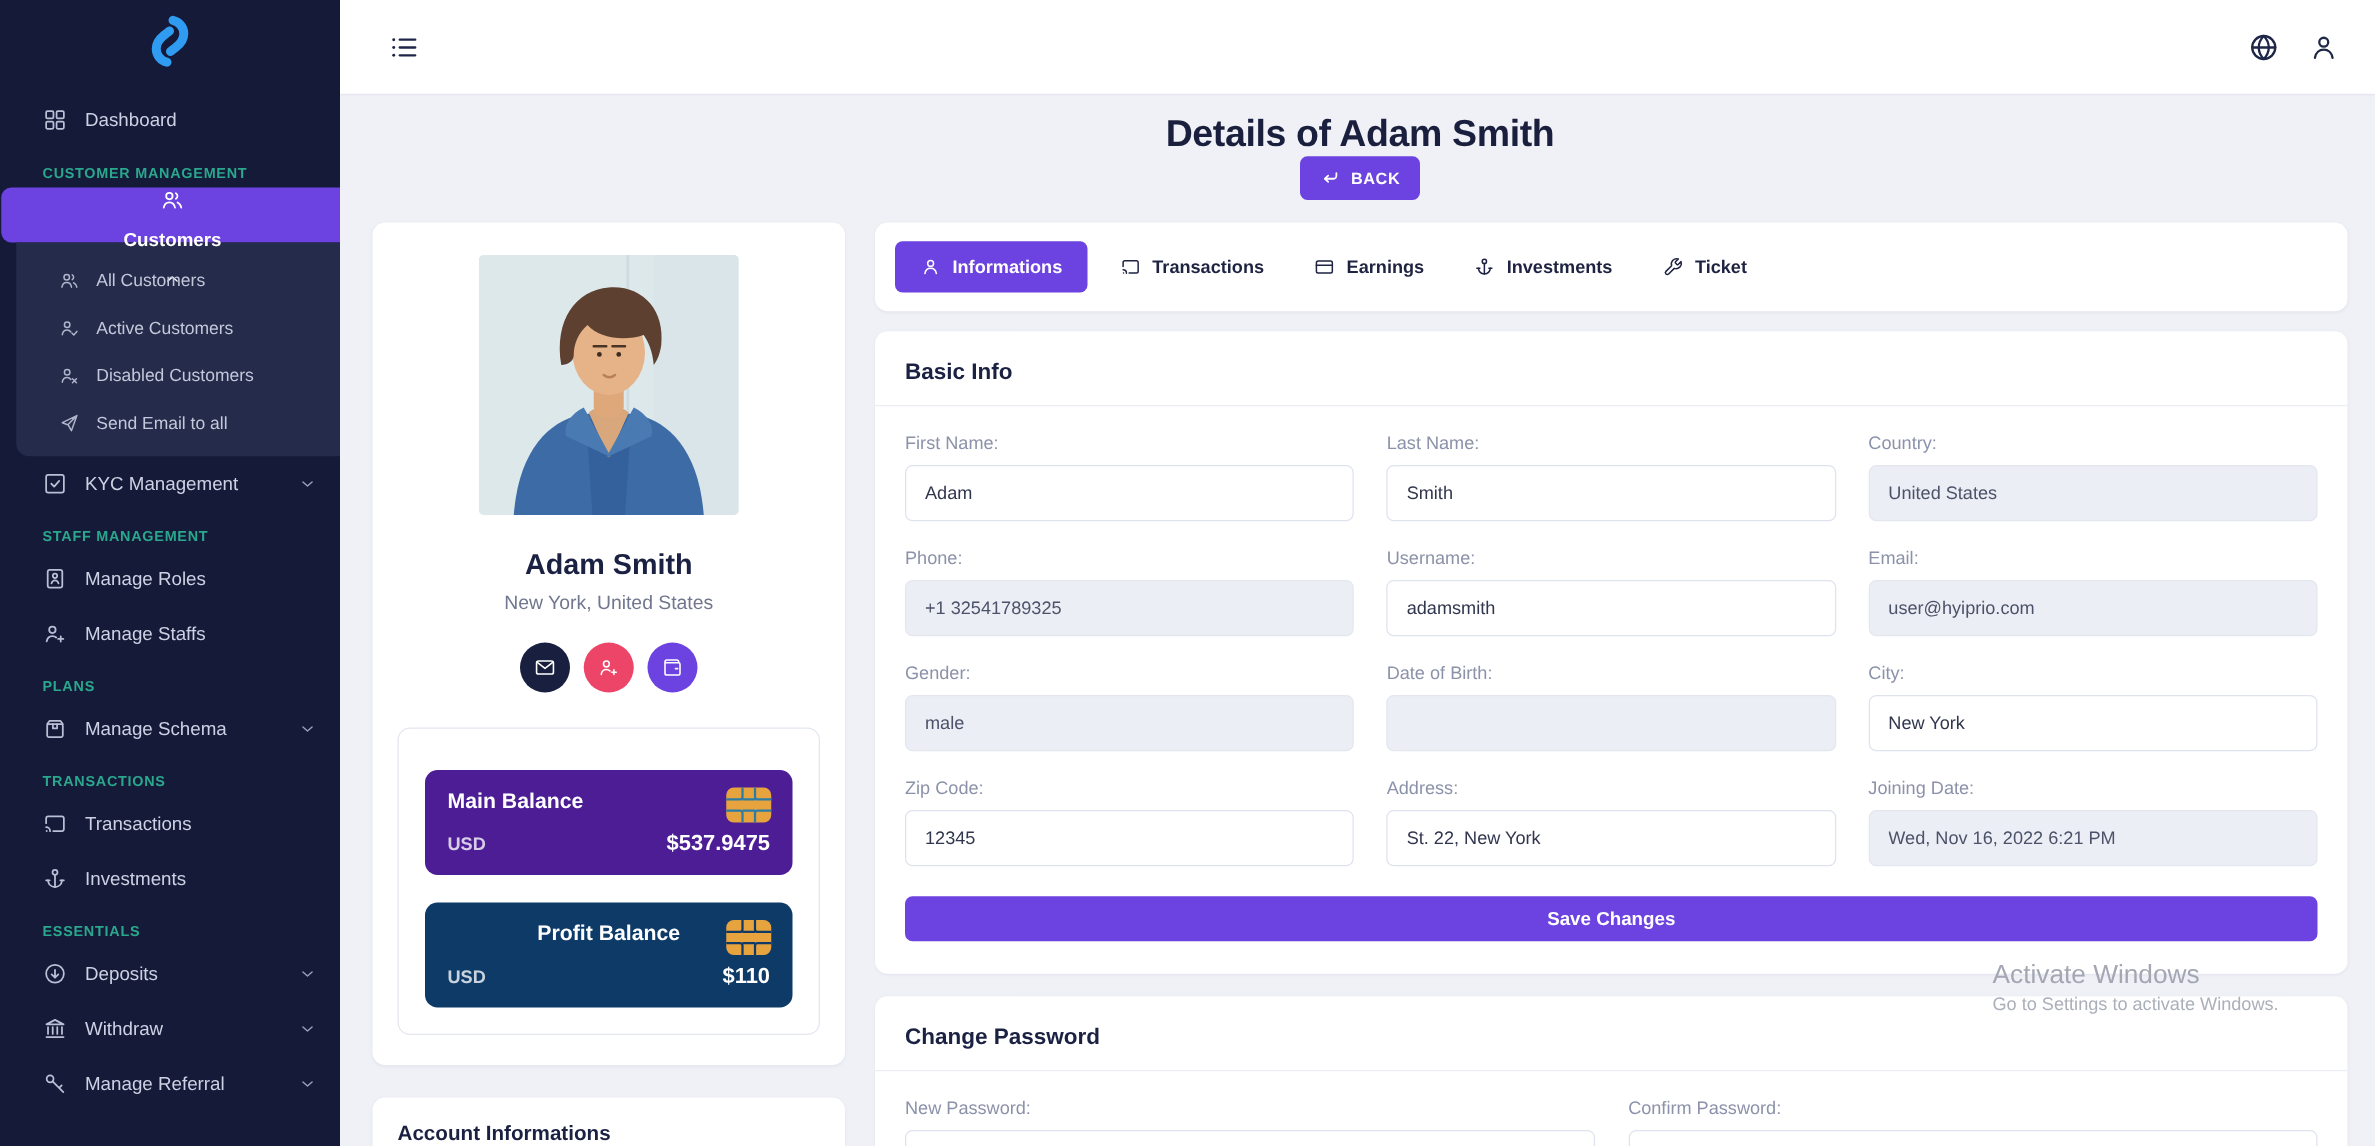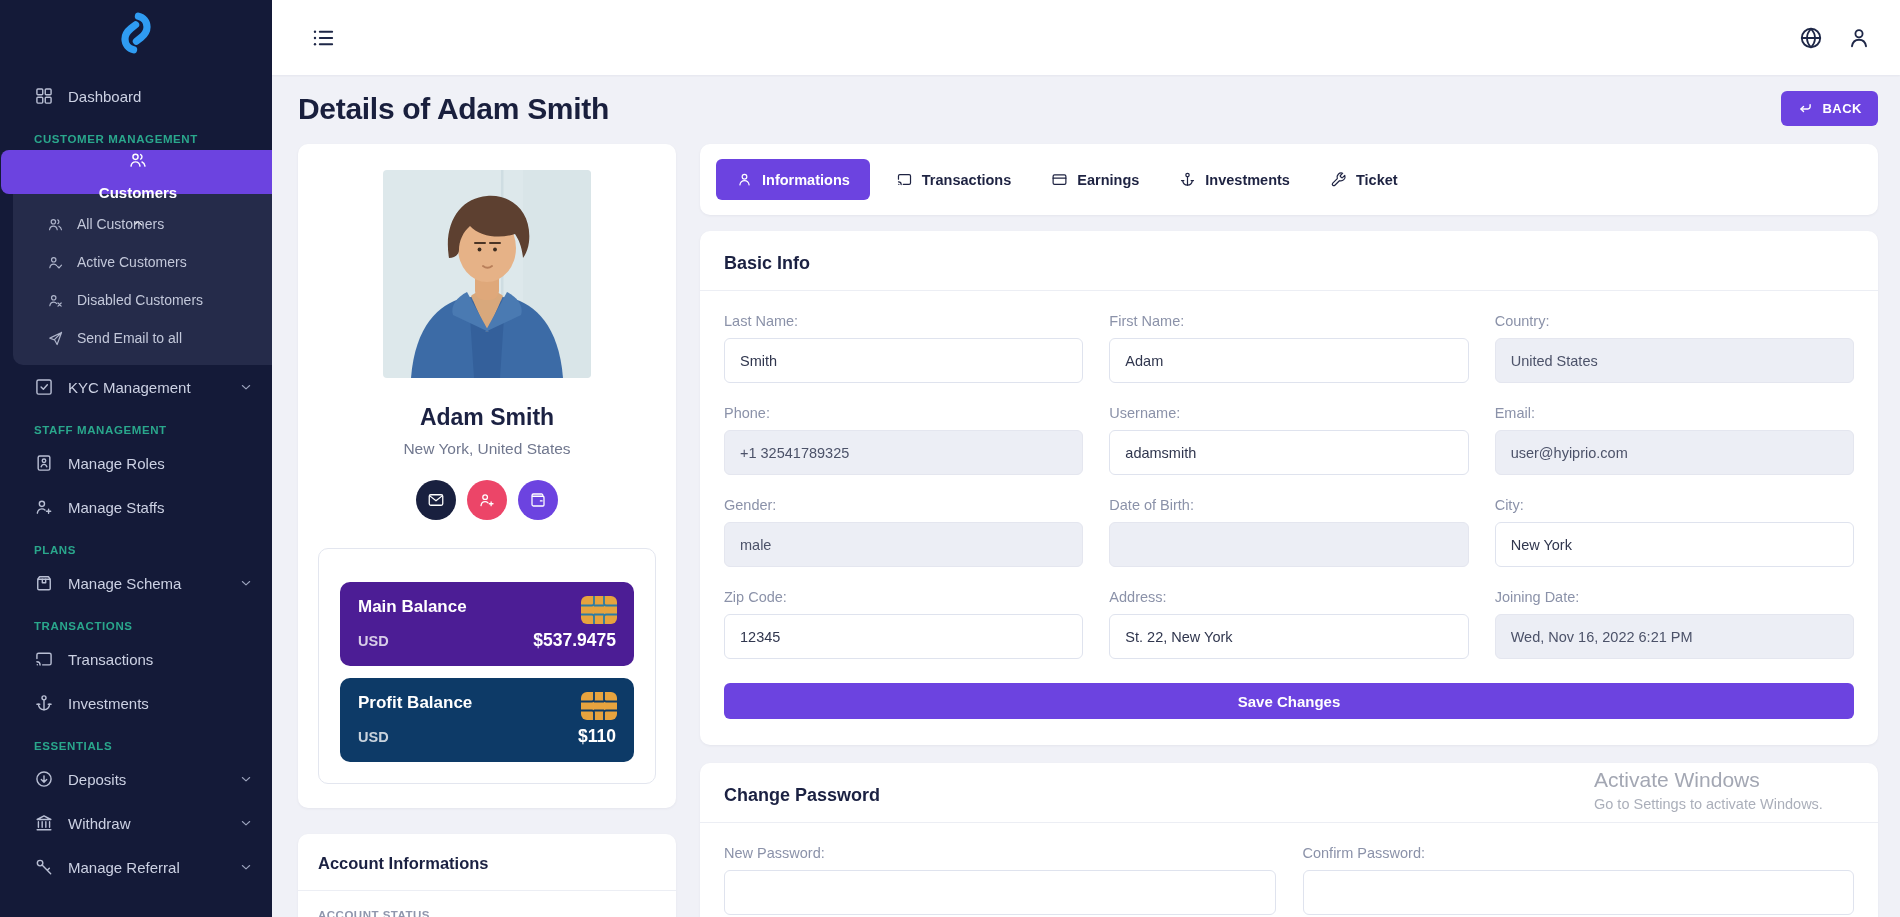--- a/index.html
+++ b/index.html
@@ -30,21 +30,21 @@
 
   
   #main { flex:1; display:flex; flex-direction:column; position:relative; }
   #topbar { height:75px; background:#ffffff; display:flex; align-items:center;
     padding:0 28px 0 38px; box-shadow:0 1px 2px rgba(20,25,60,.05); }
   #topbar .spacer { flex:1; }
   .top-icon { width:26px; height:26px; color:#1e2747; cursor:pointer; margin-left:22px; }
   #topbar .menu-toggle { margin-left:0; }
   #content { flex:1; padding:16px 22px 0 26px; overflow:hidden; }
   .page-head { display:flex; align-items:center; justify-content:space-between;
-    margin-bottom:18px; }
+    margin-bottom:18px;flex-direction:column; }
   .page-title { font-size:30px; font-weight:700; letter-spacing:-.3px; color:#191f3d; }
   .back-btn { background:#6c43e0; color:#fff; border:none; border-radius:6px;
     height:35px; padding:0 16px; display:flex; align-items:center; gap:8px;
     font-size:13px; font-weight:700; letter-spacing:.5px; cursor:pointer;
     font-family:"Liberation Sans",sans-serif; }
   .back-btn .icn { width:17px; height:17px; stroke-width:2; }
 
   .cols { display:flex; gap:24px; align-items:flex-start; }
   .card { background:#fff; border-radius:10px; box-shadow:0 1px 3px rgba(20,25,60,.05); }
 
@@ -53,21 +53,21 @@
   .profile-card { padding:22px 20px 24px; }
   .photo { width:208px; height:208px; margin:4px auto 0; border-radius:4px; overflow:hidden; display:block; }
   .p-name { text-align:center; margin-top:26px; font-size:23px; font-weight:700; color:#1b2142; }
   .p-loc { text-align:center; margin-top:9px; font-size:15.5px; color:#70778e; }
   .p-actions { display:flex; justify-content:center; gap:11px; margin-top:22px; }
   .act-btn { width:40px; height:40px; border-radius:50%; border:none; cursor:pointer;
     display:flex; align-items:center; justify-content:center; color:#fff; }
   .act-btn .icn { width:18px; height:18px; }
   .balance-wrap { margin-top:28px; border:1px solid #e3e6ef; border-radius:10px; padding:21px; }
   .bal-card { border-radius:10px; padding:15px 18px 14px; position:relative; height:84px; }
-  .bal-card + .bal-card { margin-top:12px; }
+  .bal-card + .bal-card { margin-top:22px;text-align:center; }
   .bal-label { color:#fff; font-size:17px; font-weight:600; }
   .bal-row { display:flex; justify-content:space-between; align-items:baseline; margin-top:13px; }
   .bal-cur { color:rgba(255,255,255,.78); font-size:14.5px; font-weight:600; }
   .bal-amt { color:#fff; font-size:17.5px; font-weight:700; }
   .chip { position:absolute; top:13px; right:16px; width:38px; height:30px; }
 
   .acct-card { margin-top:26px; padding:20px 20px 26px; }
   .acct-title { font-size:16.5px; font-weight:700; color:#1b2142; }
   .acct-div { height:1px; background:#eceef4; margin:17px -20px 18px; }
   .acct-status-label { font-size:11.5px; font-weight:600; letter-spacing:.5px; color:#8f96ad; }
@@ -416,22 +416,22 @@
                   <path d="M14.7 6.3a1 1 0 0 0 0 1.4l1.6 1.6a1 1 0 0 0 1.4 0l3.2-3.2a6 6 0 0 1-7.6 7.6l-6.4 6.4a2.1 2.1 0 0 1-3-3l6.4-6.4a6 6 0 0 1 7.6-7.6z"></path>
                 </svg>
                 <span>Ticket</span>
               </button>
             </div>
 
           <div class="card form-card">
             <div class="form-title">Basic Info</div>
             <div class="form-div"></div>
             <div class="grid3" id="basic-form">
+                <div class="field"><label>First Name:</label><input type="text" value="Adam" style=""></div>
                 <div class="field"><label>Last Name:</label><input type="text" value="Smith" style=""></div>
-                <div class="field"><label>First Name:</label><input type="text" value="Adam" style=""></div>
                 <div class="field"><label>Country:</label><input type="text" class="dis" value="United States" style=""></div>
                 <div class="field"><label>Phone:</label><input type="text" class="dis" value="+1 32541789325" style=""></div>
                 <div class="field"><label>Username:</label><input type="text" value="adamsmith" style=""></div>
                 <div class="field"><label>Email:</label><input type="text" class="dis" value="user@hyiprio.com" style=""></div>
                 <div class="field"><label>Gender:</label><input type="text" class="dis" value="male" style=""></div>
                 <div class="field"><label>Date of Birth:</label><input type="text" class="dis" style=""></div>
                 <div class="field"><label>City:</label><input type="text" value="New York" style=""></div>
                 <div class="field"><label>Zip Code:</label><input type="text" value="12345" style=""></div>
                 <div class="field"><label>Address:</label><input type="text" value="St. 22, New York" style=""></div>
                 <div class="field"><label>Joining Date:</label><input type="text" class="dis" value="Wed, Nov 16, 2022 6:21 PM" style=""></div>

